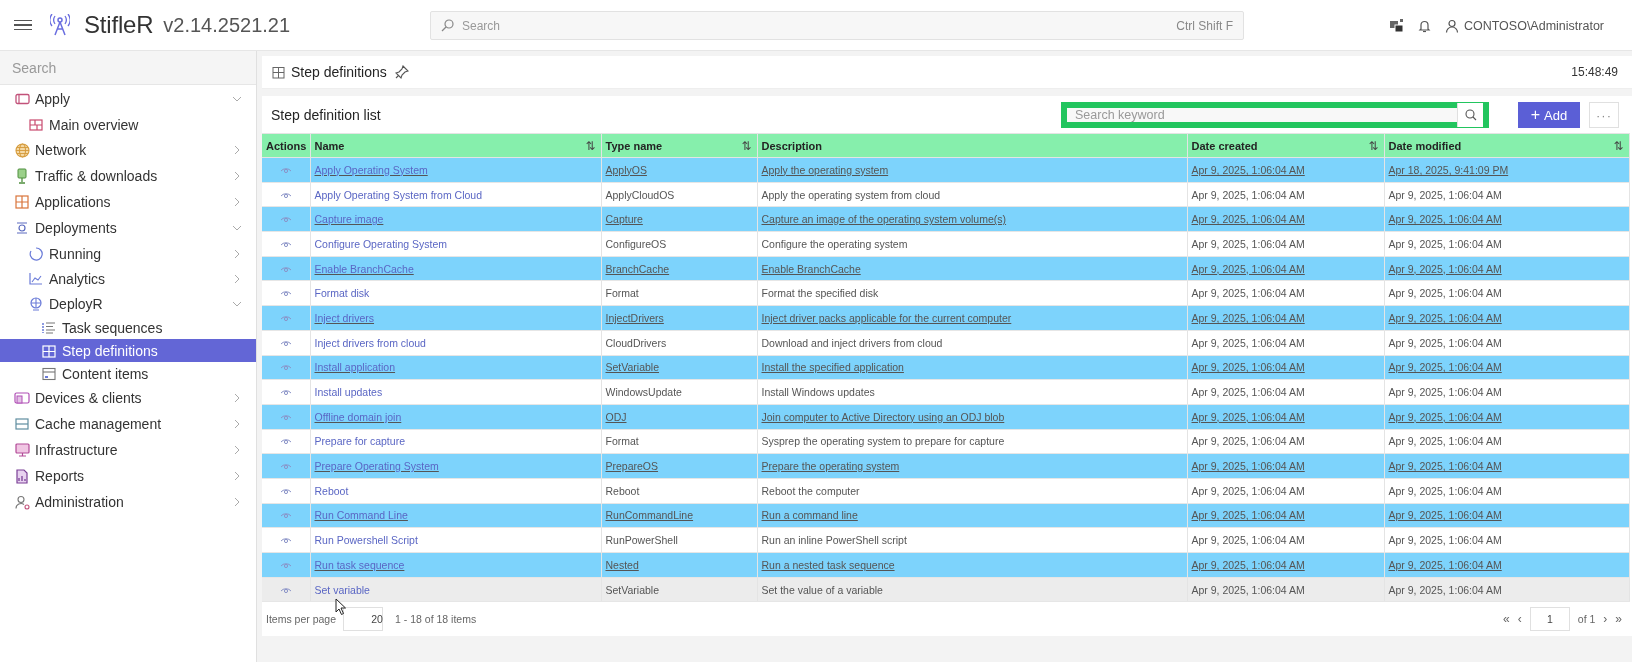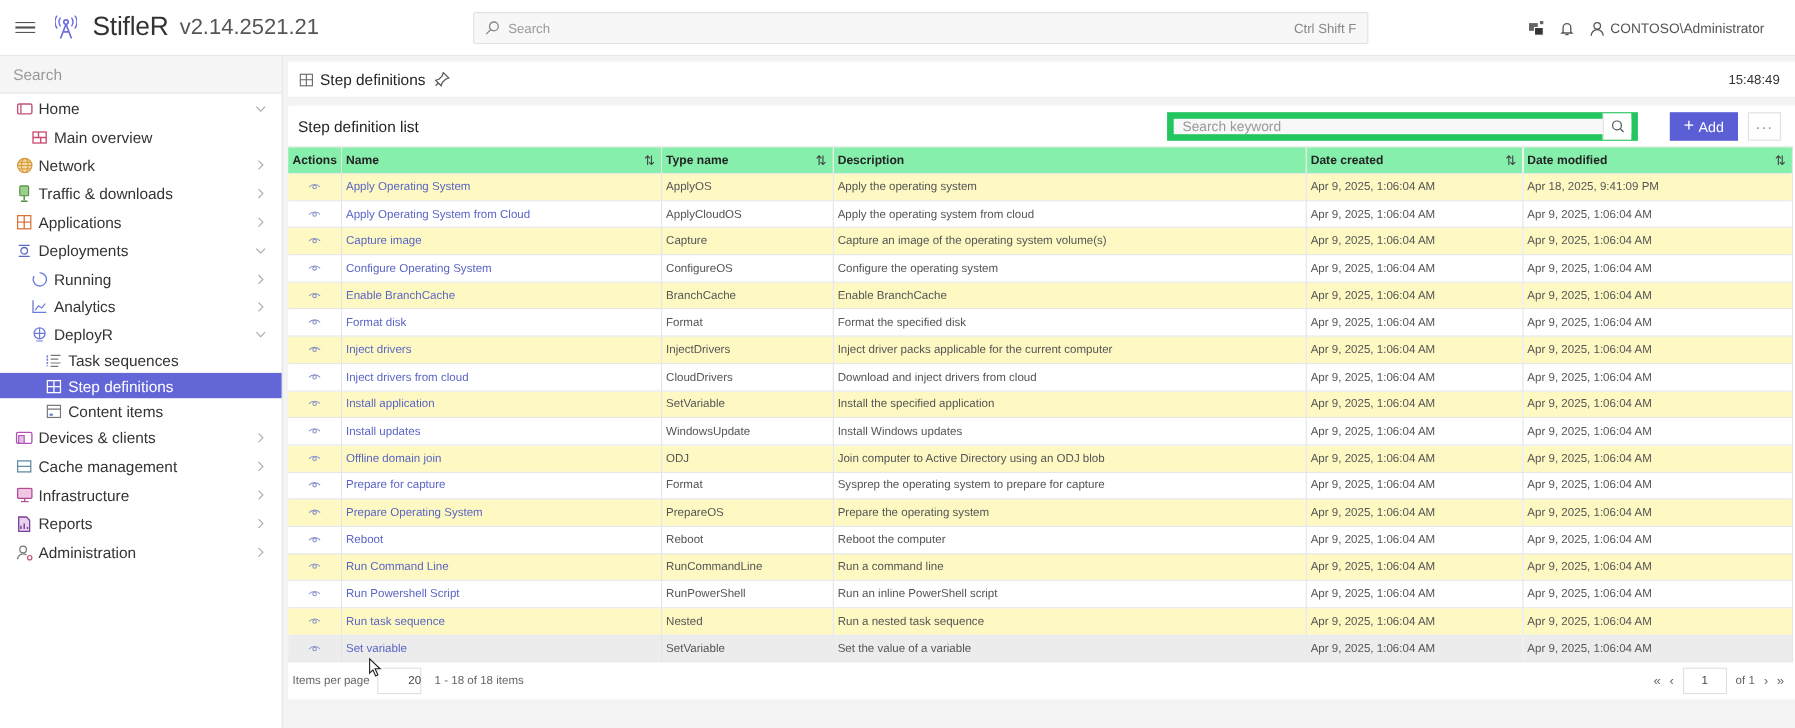--- a/index.html
+++ b/index.html
@@ -45,21 +45,21 @@
   .kw-search { position: absolute; left: 799px; top: 6px; width: 428px; height: 26px; border: 6px solid #22c55e; background: #f8f8f8; display: flex; align-items: center; }
   .kw-search .ph { flex: 1; padding-left: 8px; color: #999; font-size: 12.5px; }
   .kw-search .sbtn { width: 26px; height: 24px; border-left: 1px solid #e0e0e0; display: flex; align-items: center; justify-content: center; background: #fff; }
   .add-btn { position: absolute; left: 1256px; top: 6px; width: 62px; height: 26px; background: #5b5fd6; color: #fff; font-size: 13px; border: none; display: flex; align-items: center; justify-content: center; gap: 4px; cursor: pointer; }
   .more-btn { position: absolute; left: 1327px; top: 6px; width: 30px; height: 26px; border: 1px solid #e0e0e0; background: #fff; color: #888; display: flex; align-items: center; justify-content: center; font-size: 13px; letter-spacing: 1px; cursor: pointer; }
 
   table.grid { border-collapse: collapse; table-layout: fixed; width: 1367px; }
   .grid th { height: 24px; font-size: 11px; font-weight: bold; text-align: left; padding: 0 4px; color: #242424; border-right: 1px solid #e4e4e4; border-bottom: 1px solid #e4e4e4; border-top: 1px solid #e4e4e4; position: relative; background: #86efac; }
   .grid th .sort { position: absolute; right: 5px; top: 50%; transform: translateY(-50%); font-size: 12px; color: #444; font-weight: normal; }
   .grid td { height: 24.7px; font-size: 10.5px; padding: 0 4px; color: #555; border-right: 1px solid #e4e4e4; border-bottom: 1px solid #e6e6e6; white-space: nowrap; overflow: hidden; }
-  .grid tr.odd td { background: #fef9c3; }
+  .grid tr.odd td { background: #7dd3fc; text-decoration: underline; }
   .grid tr.even td { background: #fff; }
   .grid tr.hover td { background: #ececec; }
   .grid td.act { text-align: center; }
   .grid td.name a { color: #5a66c4; text-decoration: none; cursor: pointer; }
 
   .pager { height: 33px; display: flex; align-items: center; position: relative; font-size: 10.5px; color: #666; }
   .pager .ipp { margin-left: 4px; }
   .pager .ipp-box { margin-left: 7px; width: 40px; height: 24px; border: 1px solid #e0e0e0; display: flex; align-items: center; justify-content: center; color: #444; background: #fff; padding-left: 28px; }
   .pager .range { margin-left: 12px; }
   .pager .nav-r { position: absolute; right: 10px; display: flex; align-items: center; gap: 8px; color: #666; }
@@ -119,21 +119,21 @@
       <span>Search</span>
     </div>
   <div class="nav">
     <div class="nav-item lvl0">
       <span class="ic">
           <svg width="15" height="12" viewBox="0 0 15 12">
             <rect x="1" y="1.5" width="13" height="9" rx="1.5" fill="none" stroke="#c2527a" stroke-width="1.3"></rect>
             <path d="M4 1.5 V10.5" stroke="#c2527a" stroke-width="1.2"></path>
           </svg>
         </span>
-      <span>Home</span>
+      <span>Apply</span>
       <svg class="chev" viewBox="0 0 10 10">
           <path d="M1 3 L5 7 L9 3" fill="none" stroke="#aaa" stroke-width="1"></path>
         </svg>
     </div>
     <div class="nav-item lvl1">
       <span class="ic">
           <svg width="14" height="12" viewBox="0 0 14 12">
             <rect x="1" y="1" width="12" height="10" fill="none" stroke="#c84a6e" stroke-width="1.2"></rect>
             <path d="M1 6 H13 M6 1 V6 M8 6 V11" stroke="#c84a6e" stroke-width="1.2"></path>
           </svg>

